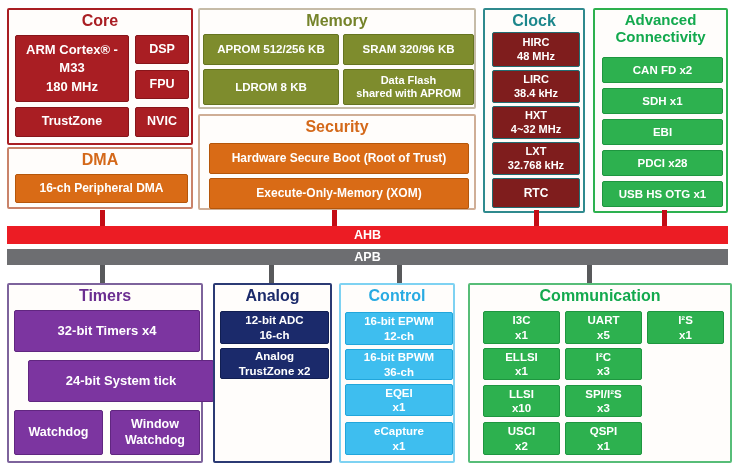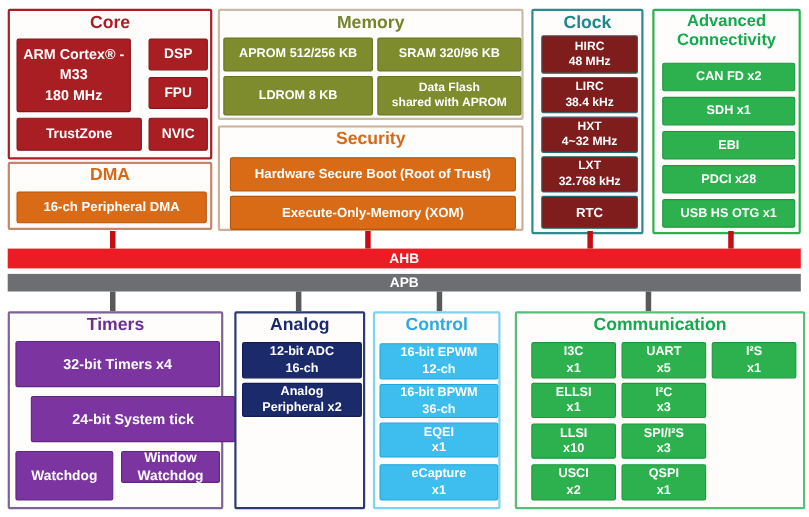--- a/index.html
+++ b/index.html
@@ -44,21 +44,21 @@
   .timers-panel{left:7px;top:283px;width:196px;height:180px;border-color:#7D639C;}
   .timers-title{color:#6B2E91;}
   .analog-panel{left:213px;top:283px;width:119px;height:180px;border-color:#2B3A74;}
   .analog-title{color:#1B2A6B;}
   .control-panel{left:339px;top:283px;width:116px;height:180px;border-color:#7ED2F2;}
   .control-title{color:#29ABE2;}
   .communication-panel{left:468px;top:283px;width:264px;height:180px;border-color:#57BD78;}
   .communication-title{color:#13A94E;}
 
   
-  .cpu{left:6px;top:25px;width:104px;height:67px;font-size:13px;line-height:1.4;}
+  .cpu{left:6px;top:25px;width:114px;height:67px;font-size:13px;line-height:1.4;}
   .dsp{left:126px;top:25px;width:54px;height:29px;font-size:12.5px;}
   .fpu{left:126px;top:60px;width:54px;height:29px;font-size:12.5px;}
   .tz{left:6px;top:97px;width:114px;height:30px;font-size:12.5px;}
   .nvic{left:126px;top:97px;width:54px;height:30px;font-size:12.5px;}
   
   .dma-item{left:6px;top:25px;width:173px;height:29px;font-size:12px;}
   
   .mem1{left:3px;top:24px;width:136px;height:31px;}
   .mem2{left:143px;top:24px;width:131px;height:31px;}
   .mem3{left:3px;top:59px;width:136px;height:36px;}
@@ -73,21 +73,21 @@
   .ck3{top:96px;height:33px;}
   .ck4{top:132px;height:33px;}
   .ck5{top:168px;height:30px;font-size:12px;}
   
   .adv{left:7px;width:121px;height:26px;font-size:11.5px;}
   .adv1{top:47px;}.adv2{top:78px;}.adv3{top:109px;}.adv4{top:140px;}.adv5{top:171px;}
   
   .tm1{left:5px;top:25px;width:186px;height:42px;font-size:13px;}
   .tm2{left:19px;top:75px;width:186px;height:42px;font-size:13px;}
   .tm3{left:5px;top:125px;width:89px;height:45px;font-size:12.5px;}
-  .tm4{left:101px;top:125px;width:90px;height:29px;font-size:12.5px;}
+  .tm4{left:101px;top:125px;width:90px;height:45px;font-size:12.5px;}
   
   .an1{left:5px;top:26px;width:109px;height:33px;font-size:11.5px;}
   .an2{left:5px;top:63px;width:109px;height:31px;font-size:11.5px;}
   
   .ct{left:4px;width:108px;font-size:11.5px;}
   .ct1{top:27px;height:33px;}
   .ct2{top:64px;height:31px;}
   .ct3{top:99px;height:32px;}
   .ct4{top:137px;height:33px;}
   
@@ -245,21 +245,21 @@
   </section>
 
   <section class="panel analog-panel">
     <div class="panel-title analog-title">Analog</div>
     <div class="blk bg-navy an1">
       <span>12-bit ADC</span>
       <span>16-ch</span>
     </div>
     <div class="blk bg-navy an2">
       <span>Analog</span>
-      <span>Peripheral x2</span>
+      <span>TrustZone x2</span>
     </div>
   </section>
 
   <section class="panel control-panel">
     <div class="panel-title control-title">Control</div>
     <div class="blk bg-sky ct ct1">
       <span>16-bit EPWM</span>
       <span>12-ch</span>
     </div>
     <div class="blk bg-sky ct ct2">

